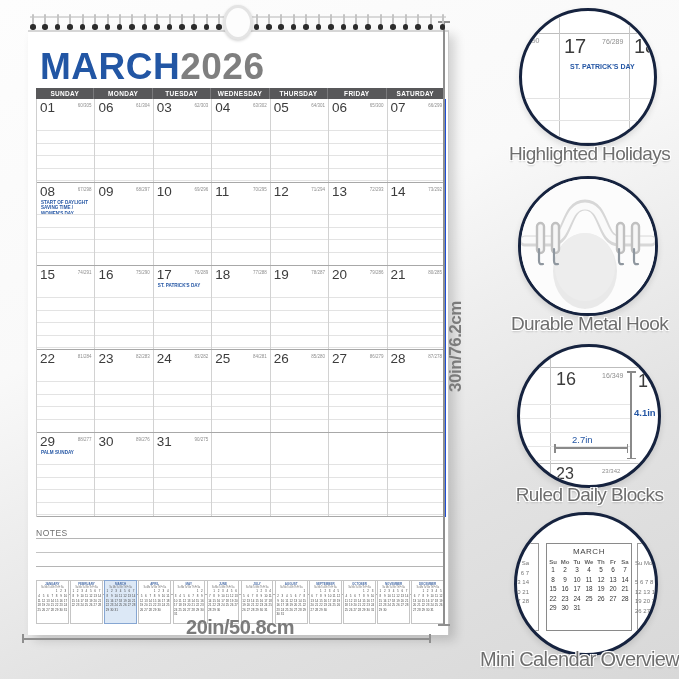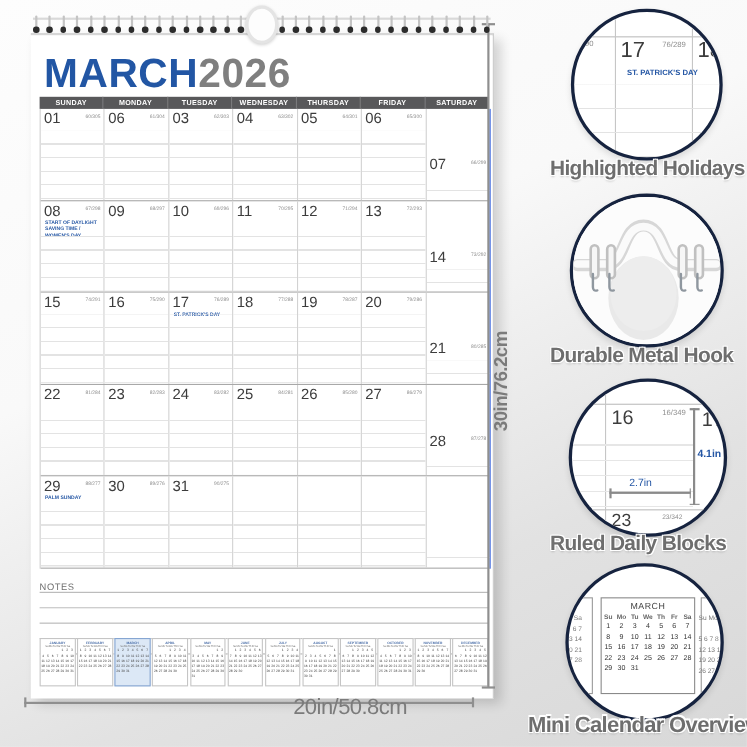--- a/index.html
+++ b/index.html
@@ -26,21 +26,21 @@
   #title .y{font-size:37px;color:#7f7f7f;margin-left:0;}
 
   
   #wk-header{position:absolute;left:8px;top:56px;width:408px;height:11px;display:flex;background:#58585a;}
   #wk-header .wd{flex:1;color:#fff;font-size:6.5px;font-weight:bold;text-align:center;line-height:11px;
     border-left:1px solid #7a7a7c;letter-spacing:.3px;}
   #wk-header .wd:first-child{border-left:none;}
   #grid{position:absolute;left:8px;top:67px;width:408px;border-left:1px solid #cfcfcf;border-right:1px solid #1d4ed8;}
   .grow{display:flex;height:82.6px;border-bottom:1px solid #a8a8a8;}
   .cell{position:relative;flex:1;border-right:1px solid #d2d2d2;overflow:hidden;}
-  .cell:last-child{border-right:none;margin-top:42px;}
+  .cell:last-child{border-right:none;}
   .dnum{position:absolute;left:3px;top:1px;font-size:13.5px;color:#3c3c3c;}
   .doy{position:absolute;right:3px;top:4px;font-size:4.5px;color:#8e8e8e;}
   .hol{position:absolute;left:4px;top:17px;width:50px;font-size:4.6px;font-weight:bold;color:#2456a4;line-height:1.25;}
   .rl{position:absolute;left:0;right:0;top:20px;bottom:1px;
     background:repeating-linear-gradient(to bottom,transparent 0,transparent 11.4px,#e3e3e3 11.4px,#e3e3e3 12.4px);}
 
   
   #notes{position:absolute;left:8px;top:492px;width:408px;}
   #notes .nrow{display:flex;align-items:flex-end;height:14px;border-bottom:1px solid #b5b5b5;justify-content:flex-end;}
   #notes .nlabel{font-size:8.5px;color:#6f6f6f;letter-spacing:.5px;padding-right:3px;}
@@ -56,27 +56,27 @@
   .mini .mgrid{display:grid;grid-template-columns:repeat(7,1fr);}
   .mini .mgrid span{font-size:3px;line-height:4.6px;color:#444;text-align:center;}
 
   
   .mline-v{position:absolute;left:443px;top:22px;width:1.5px;height:603px;background:#8f8f8f;}
   .mcap-h{position:absolute;width:12px;height:1.5px;background:#8f8f8f;}
   .mline-h{position:absolute;left:22px;top:638px;width:408px;height:1.5px;background:#8f8f8f;}
   .mcap-v{position:absolute;width:1.5px;height:9px;background:#8f8f8f;}
   #dim-v{position:absolute;left:446px;top:232px;height:160px;writing-mode:vertical-rl;transform:rotate(180deg);
     font-size:17px;font-weight:bold;color:#7b7b7b;letter-spacing:-.5px;}
-  #dim-h{position:absolute;left:110px;top:632px;width:260px;text-align:right;
-    font-size:20px;font-weight:normal;color:#7b7b7b;letter-spacing:-.5px;}
+  #dim-h{position:absolute;left:110px;top:616px;width:260px;text-align:center;
+    font-size:20px;font-weight:bold;color:#7b7b7b;letter-spacing:-.5px;}
 
   
   .fcircle{position:absolute;border-radius:50%;background:#fff;border:3.5px solid #16233f;overflow:hidden;
     box-shadow:0 3px 6px rgba(0,0,0,.12);}
-  .flabel{position:absolute;text-align:left;font-weight:bold;color:#6e6e6e;font-size:19px;letter-spacing:-.6px;white-space:nowrap;
+  .flabel{position:absolute;text-align:center;font-weight:normal;color:#6e6e6e;font-size:19px;letter-spacing:-.6px;white-space:nowrap;
     text-shadow:-1px -1px 0 #fff,1px -1px 0 #fff,-1px 1px 0 #fff,1px 1px 0 #fff,0 2px 2px rgba(0,0,0,.18);}
 
   
   #c1{left:519px;top:8px;width:132px;height:132px;}
   #c1 .topline{position:absolute;left:0;right:0;top:22px;height:1px;background:#bdbdbd;}
   #c1 .vline{position:absolute;top:0;bottom:0;width:1px;background:#c6c6c6;}
   #c1 .lp{position:absolute;left:0px;top:26px;font-size:7px;color:#8e8e8e;}
   #c1 .d1{position:absolute;left:42px;top:24px;font-size:20px;color:#3c3c3c;}
   #c1 .d1y{position:absolute;left:80px;top:27px;font-size:7px;color:#8e8e8e;}
   #c1 .hol1{position:absolute;left:48px;top:52px;font-size:7px;font-weight:bold;color:#2456a4;white-space:nowrap;}

